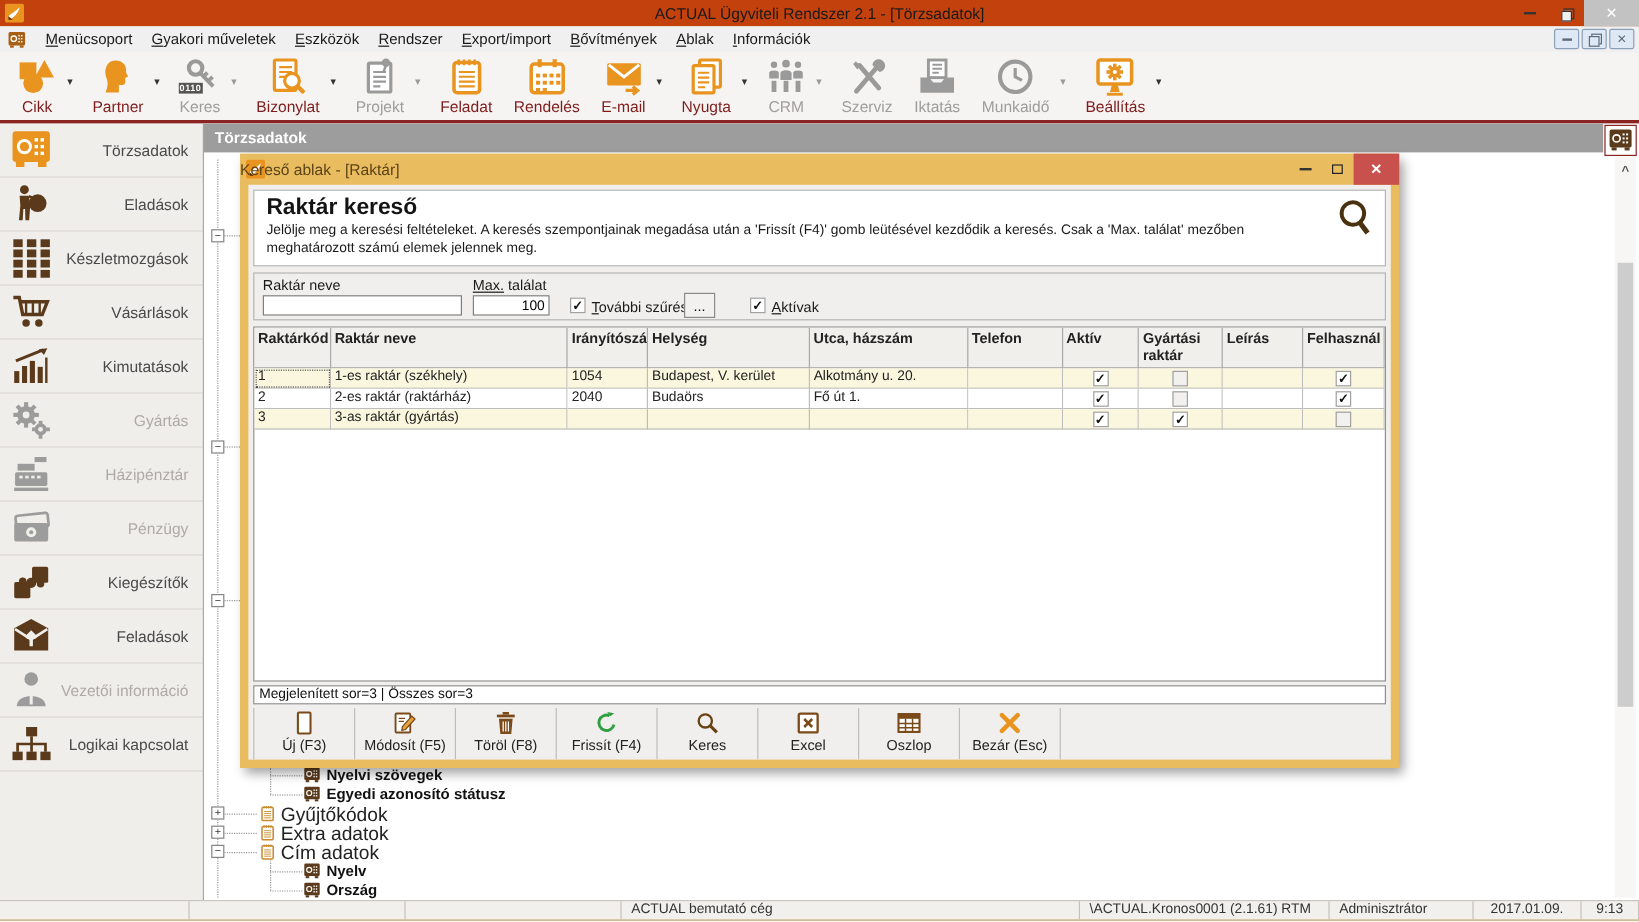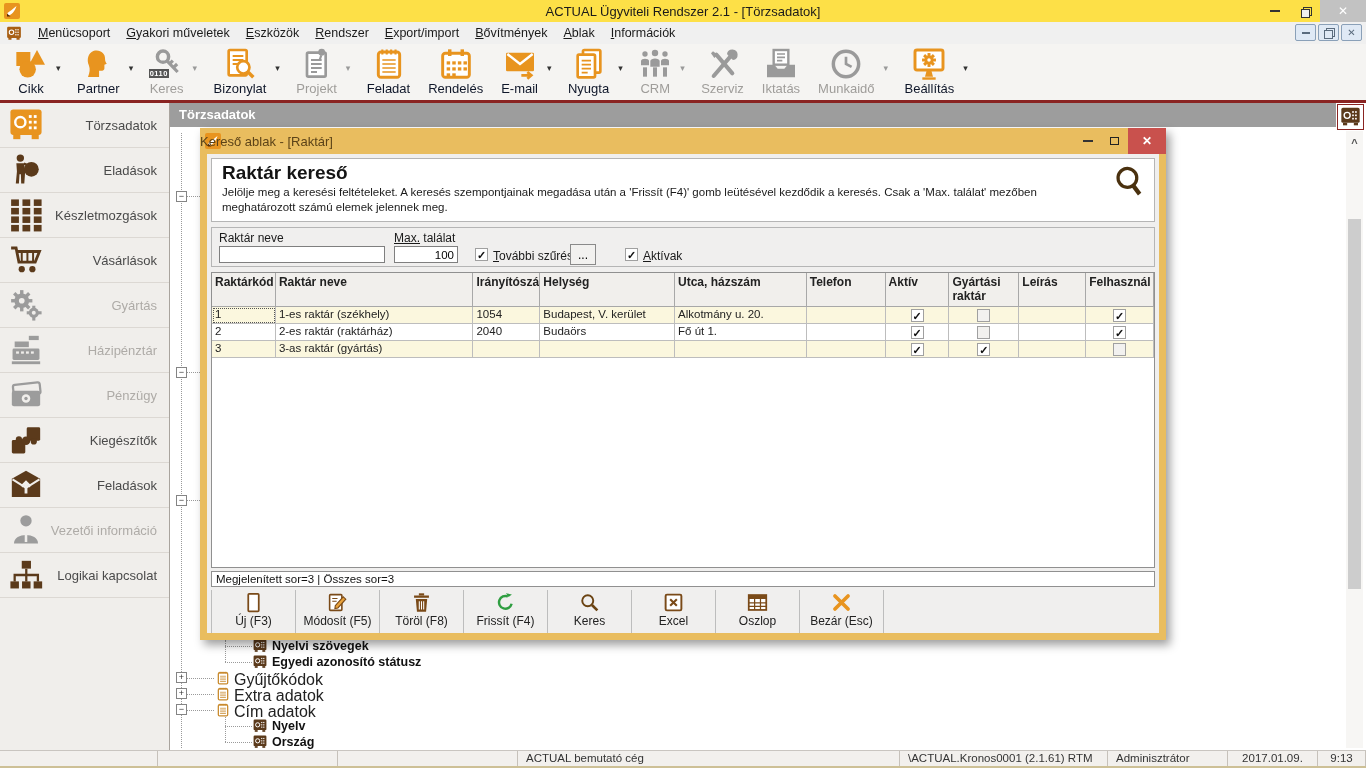--- a/index.html
+++ b/index.html
@@ -2,21 +2,21 @@
 <html><head>
 <meta charset="utf-8">
 <style>
   *{box-sizing:border-box;margin:0;padding:0}
   html,body{width:1366px;height:768px;overflow:hidden}
   body{font-family:"Liberation Sans",sans-serif;font-size:12px;color:#222;background:#fff}
   #app{position:relative;width:1366px;height:768px;background:#fff;overflow:hidden}
   .ic svg{width:100%;height:100%;display:block}
 
   
-  .titlebar{position:absolute;left:0;top:0;width:1366px;height:22px;background:#fde047;display:flex;align-items:center}
+  .titlebar{position:absolute;left:0;top:0;width:1366px;height:22px;background:#c2410c;display:flex;align-items:center}
   .app-icon{width:16px;height:16px;margin-left:4px}
   .win-title{position:absolute;left:0;width:100%;text-align:center;font-size:13px;color:#1a1a1a}
   .win-controls{position:absolute;right:0;top:0;height:22px;display:flex;z-index:2}
   .wbtn{width:30px;height:22px;display:flex;align-items:center;justify-content:center;cursor:default}
   .wbtn.close{width:46px;background:#c2c2c2;color:#fff;font-size:12px}
   .g-min{width:10px;height:2px;background:#333;display:inline-block}
   .g-restore{position:relative;width:9px;height:9px;display:inline-block}
   .g-restore:before{content:"";position:absolute;left:2px;top:0;width:7px;height:7px;border:1px solid #333}
   .g-restore:after{content:"";position:absolute;left:0;top:2px;width:7px;height:7px;border:1px solid #333;background:#f0f0f0}
 
@@ -29,21 +29,21 @@
   .mdi-controls{position:absolute;right:4px;top:2px;display:flex;gap:2px}
   .mdibtn{width:21px;height:17px;background:#dfe9f5;border:1px solid #8aa0b8;display:flex;align-items:center;justify-content:center;font-size:10px;color:#5a6b7d;border-radius:2px}
   .g-min.small{width:8px;height:2px;background:#5a6b7d}
   .g-restore.small:before,.g-restore.small:after{border-color:#5a6b7d}
   .g-restore.small:after{background:#dfe9f5}
 
   
   .toolbar{position:absolute;left:0;top:44px;width:1366px;height:56px;background:#f5f4f2;display:flex;align-items:flex-start;padding:3px 0 0 6px}
   .tb-item{display:flex;flex-direction:column;align-items:center;padding:1px 9px 0 9px;cursor:default}
   .tb-ic{position:relative;width:32px;height:32px;color:#e8941f}
-  .tb-label{font-size:13px;margin-top:1px;color:#0f172a;white-space:nowrap}
+  .tb-label{font-size:13px;margin-top:1px;color:#7f1d1d;white-space:nowrap}
   .tb-item.disabled .tb-ic{color:#9a9a9a}
   .tb-item.disabled .tb-label{color:#9f9d9a}
   .tb-arrow{width:12px;font-size:9px;color:#333;align-self:flex-start;margin-top:16px;cursor:default}
   .tb-arrow.disabled{color:#9a9a9a}
   .key-badge{position:absolute;left:-2px;bottom:2px;background:#555;color:#fff;font-size:7.5px;padding:0 1px;letter-spacing:.5px;font-weight:bold}
   .toolbar-rule{position:absolute;left:0;top:100px;width:1366px;height:3px;background:#8a2422}
 
   
   .sidebar{position:absolute;left:0;top:103px;width:170px;height:647px;background:#f0eeeb;border-right:1px solid #a9a49e}
   .sb-item{height:45px;display:flex;align-items:center;border-bottom:1px solid #dcd8d3;cursor:default}
@@ -425,20 +425,36 @@
       <div class="sb-item">
         <span class="sb-ic ic">
           <svg viewBox="0 0 24 24">
             <path d="M1.5 3.5 H5 L7 13.5 H18.5 L21.5 6 H6" fill="none" stroke="currentColor" stroke-width="2"></path>
             <path d="M9 6.5 V13 M13 6.5 V13 M17 6.5 V13" stroke="currentColor" stroke-width="1.4"></path>
             <circle cx="9" cy="18.5" r="2.2" fill="currentColor"></circle>
             <circle cx="16.5" cy="18.5" r="2.2" fill="currentColor"></circle>
           </svg>
         </span>
         <span class="sb-label">Vásárlások</span>
+      </div>
+      <div class="sb-item">
+        <span class="sb-ic ic">
+          <svg viewBox="0 0 24 24">
+            <g fill="currentColor">
+              <rect x="2" y="15" width="3" height="7"></rect>
+              <rect x="6.6" y="12" width="3" height="10"></rect>
+              <rect x="11.2" y="9" width="3" height="13"></rect>
+              <rect x="15.8" y="12.5" width="3" height="9.5"></rect>
+              <rect x="20.2" y="7" width="1.4" height="15"></rect>
+            </g>
+            <path d="M3 9 L19 2.5" stroke="currentColor" stroke-width="1.8" fill="none"></path>
+            <path d="M21.5 1.5 L16.5 2.2 L19.5 5.5 Z" fill="currentColor"></path>
+          </svg>
+        </span>
+        <span class="sb-label">Kimutatások</span>
       </div>
       <div class="sb-item disabled">
         <span class="sb-ic ic">
           <svg viewBox="0 0 24 24">
             <g fill="currentColor">
               <circle cx="9" cy="9" r="5.2"></circle>
               <rect x="7.8" y="1.5" width="2.4" height="4"></rect>
               <rect x="7.8" y="12.5" width="2.4" height="4"></rect>
               <rect x="1.5" y="7.8" width="4" height="2.4"></rect>
               <rect x="12.5" y="7.8" width="4" height="2.4"></rect>

